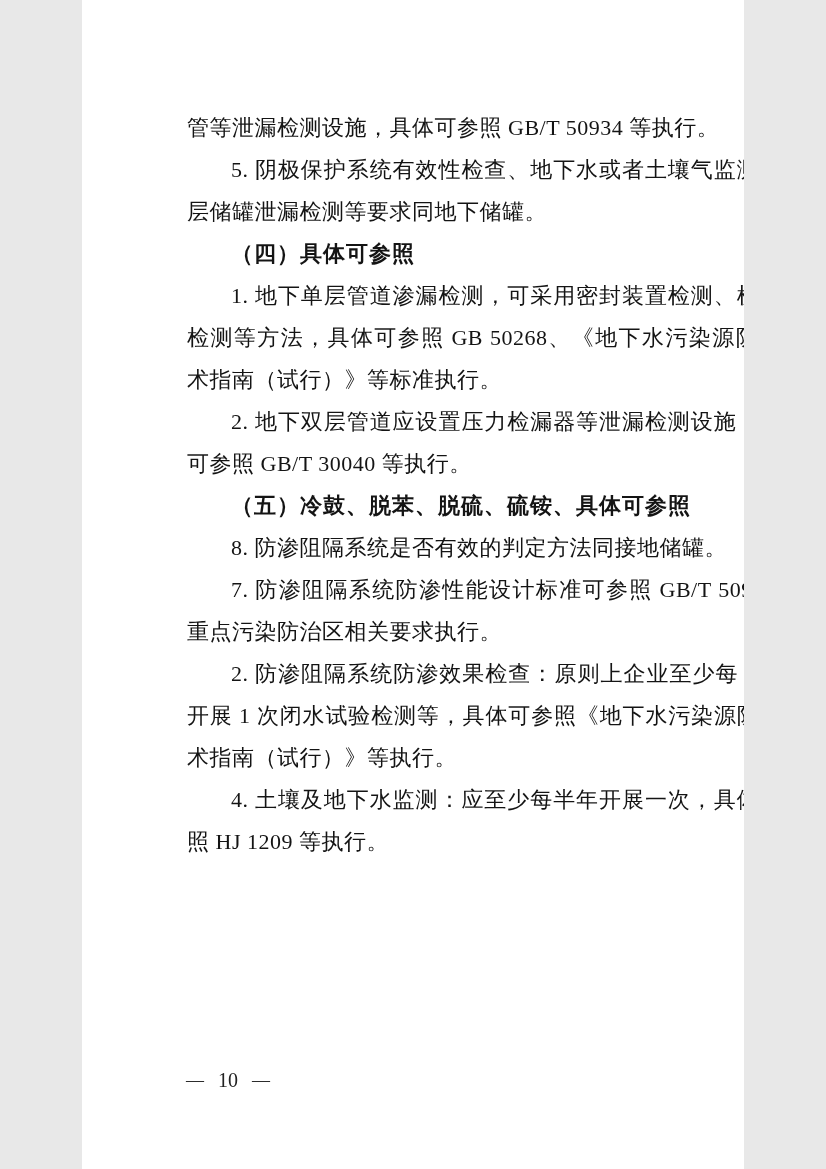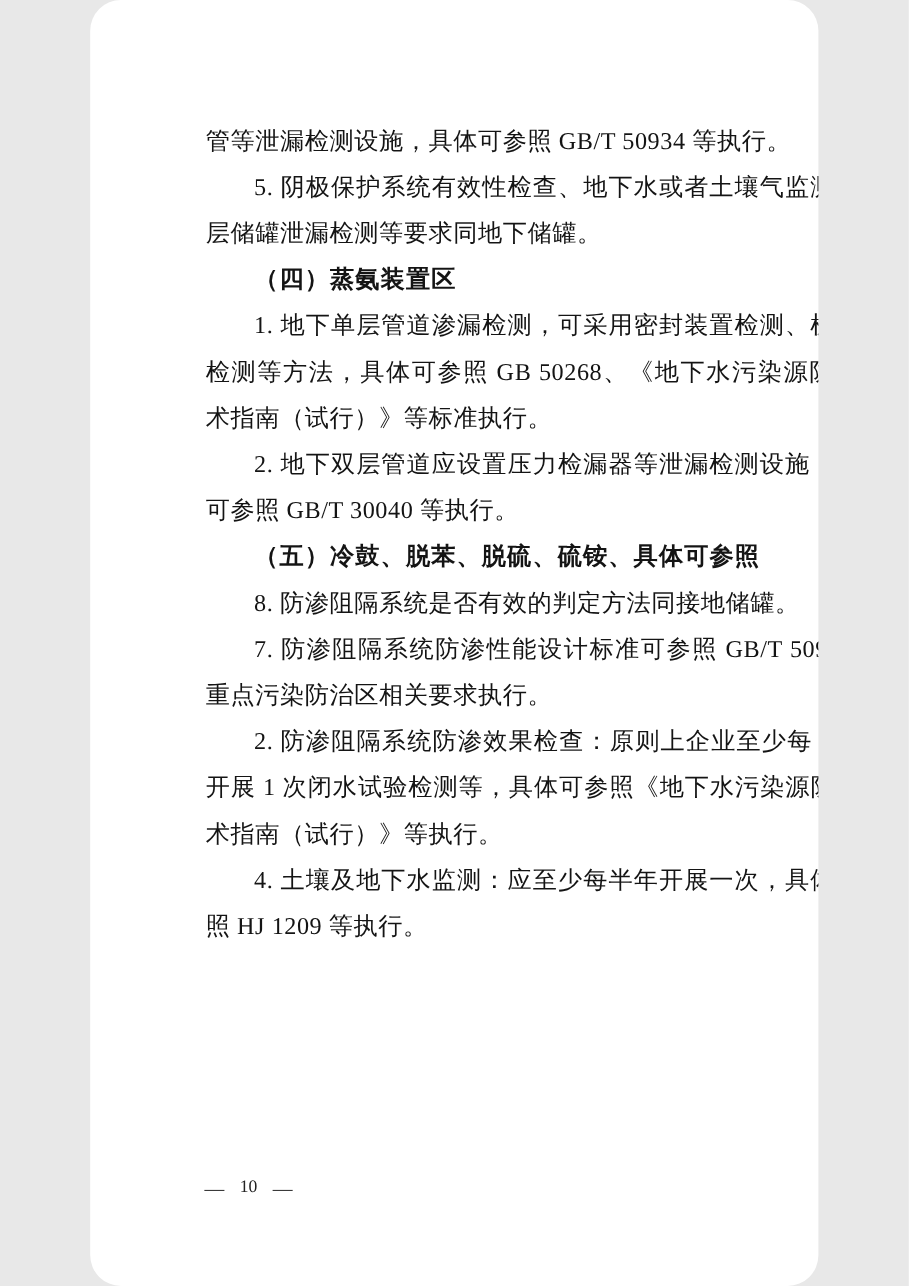--- a/index.html
+++ b/index.html
@@ -6,21 +6,20 @@
   html, body { margin: 0; padding: 0; background: #e8e8e8; }
   .page {
     position: relative;
     width: 662px;
     height: 1169px;
     margin: 0 auto;
     background: #ffffff;
     font-family: "Liberation Serif", "DejaVu Serif", serif;
     color: #141414;
     overflow: hidden;
-    border-radius: 28px;
   }
   .doc-body {
     position: absolute;
     left: 105px;
     top: 107px;
     width: 618px;
     font-size: 22px;
     line-height: 42px;
     text-align: justify;
     letter-spacing: 0.5px;
@@ -40,32 +39,32 @@
     top: 1068px;
     display: flex;
     align-items: center;
     gap: 14px;
     font-size: 18px;
     line-height: 24px;
     color: #222;
     font-family: "Liberation Serif", "DejaVu Serif", serif;
   }
   .page-footer .dash { letter-spacing: 0; }
-  .page-footer .num { font-size: 16px; }
+  .page-footer .num { font-size: 20px; }
 </style>
 </head>
 <body>
 
 <div class="page">
 
   <main class="doc-body">
 
   <p class="continuation">管等泄漏检测设施，具体可参照 GB/T 50934 等执行。</p>
       <p class="paragraph">5. 阴极保护系统有效性检查、地下水或者土壤气监测、双层储罐泄漏检测等要求同地下储罐。</p>
-      <p class="heading">（四）蒸氨装置区</p>
+      <p class="heading">（四）具体可参照</p>
       <p class="paragraph">1. 地下单层管道渗漏检测，可采用密封装置检测、机器人检测等方法，具体可参照 GB 50268、《地下水污染源防渗技术指南（试行）》等标准执行。</p>
       <p class="paragraph">2. 地下双层管道应设置压力检漏器等泄漏检测设施，具体可参照 GB/T 30040 等执行。</p>
       <p class="heading">（五）冷鼓、脱苯、脱硫、硫铵、具体可参照</p>
       <p class="paragraph">8. 防渗阻隔系统是否有效的判定方法同接地储罐。</p>
       <p class="paragraph">7. 防渗阻隔系统防渗性能设计标准可参照 GB/T 50934 中重点污染防治区相关要求执行。</p>
       <p class="paragraph">2. 防渗阻隔系统防渗效果检查：原则上企业至少每 2-3 年开展 1 次闭水试验检测等，具体可参照《地下水污染源防渗技术指南（试行）》等执行。</p>
       <p class="paragraph">4. 土壤及地下水监测：应至少每半年开展一次，具体可参照 HJ 1209 等执行。</p>
     </main>
 
   <footer class="page-footer">

